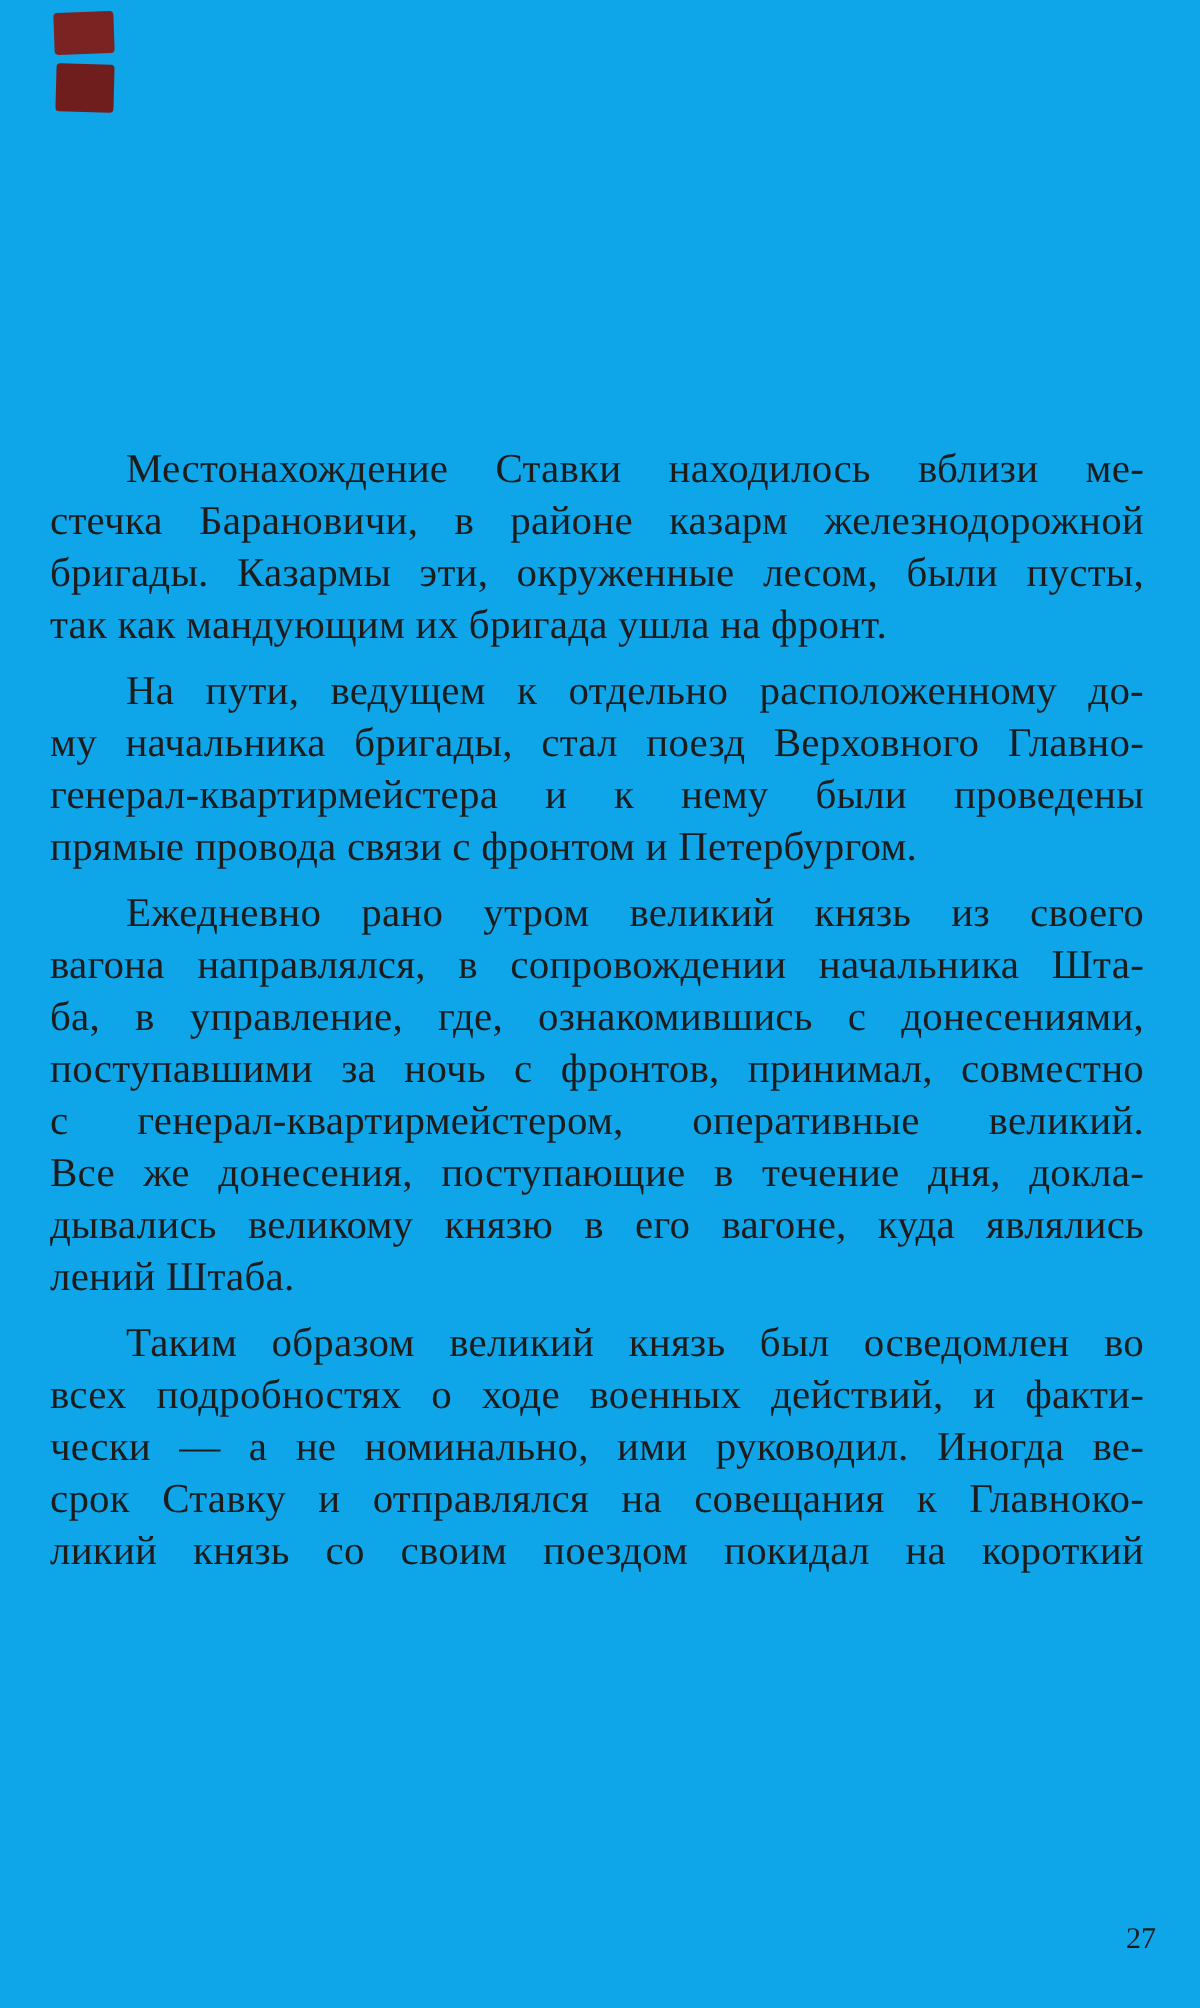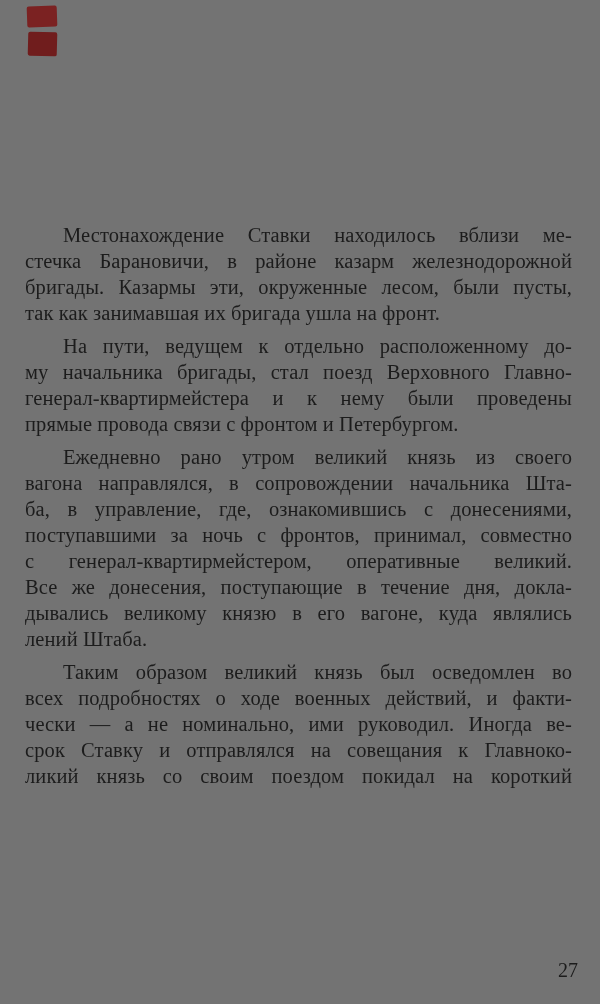--- a/index.html
+++ b/index.html
@@ -4,21 +4,21 @@
 <style>
   html, body {
     margin: 0;
     padding: 0;
     background: #ffffff;
   }
   .page {
     position: relative;
     width: 600px;
     height: 1004px;
-    background: #737373;
+    background: #0ea5e9;
     overflow: hidden;
     font-family: "Liberation Serif", "DejaVu Serif", serif;
     color: #1c1c1c;
   }
   .stamp {
     position: absolute;
     border-radius: 2px;
   }
   .stamp-a {
     left: 27px; top: 6px; width: 30px; height: 21px;
@@ -48,38 +48,38 @@
   .line.first {
     text-indent: 38px;
   }
   .line.end {
     text-align-last: left;
   }
   .page-num {
     position: absolute;
     top: 958px;
     right: 22px;
-    font-size: 20px;
+    font-size: 15px;
     line-height: 24px;
     color: #1c1c1c;
   }
 </style>
 </head>
 <body>
 
 <div class="page">
   <div class="stamp stamp-a" style="background: rgb(123, 34, 34);"></div>
   <div class="stamp stamp-b" style="background: rgb(112, 29, 29);"></div>
 
   <div class="text-block">
       <div class="para">
         <div class="line first">Местонахождение Ставки находилось вблизи ме-</div>
         <div class="line">стечка Барановичи, в районе казарм железнодорожной</div>
         <div class="line">бригады. Казармы эти, окруженные лесом, были пусты,</div>
-        <div class="line end">так как занимавшая их бригада ушла на фронт.</div>
+        <div class="line end">так как мандующим их бригада ушла на фронт.</div>
       </div>
       <div class="para">
         <div class="line first">На пути, ведущем к отдельно расположенному до-</div>
         <div class="line">му начальника бригады, стал поезд Верховного Главно-</div>
         <div class="line">генерал-квартирмейстера и к нему были проведены</div>
         <div class="line end">прямые провода связи с фронтом и Петербургом.</div>
       </div>
       <div class="para">
         <div class="line first">Ежедневно рано утром великий князь из своего</div>
         <div class="line">вагона направлялся, в сопровождении начальника Шта-</div>

